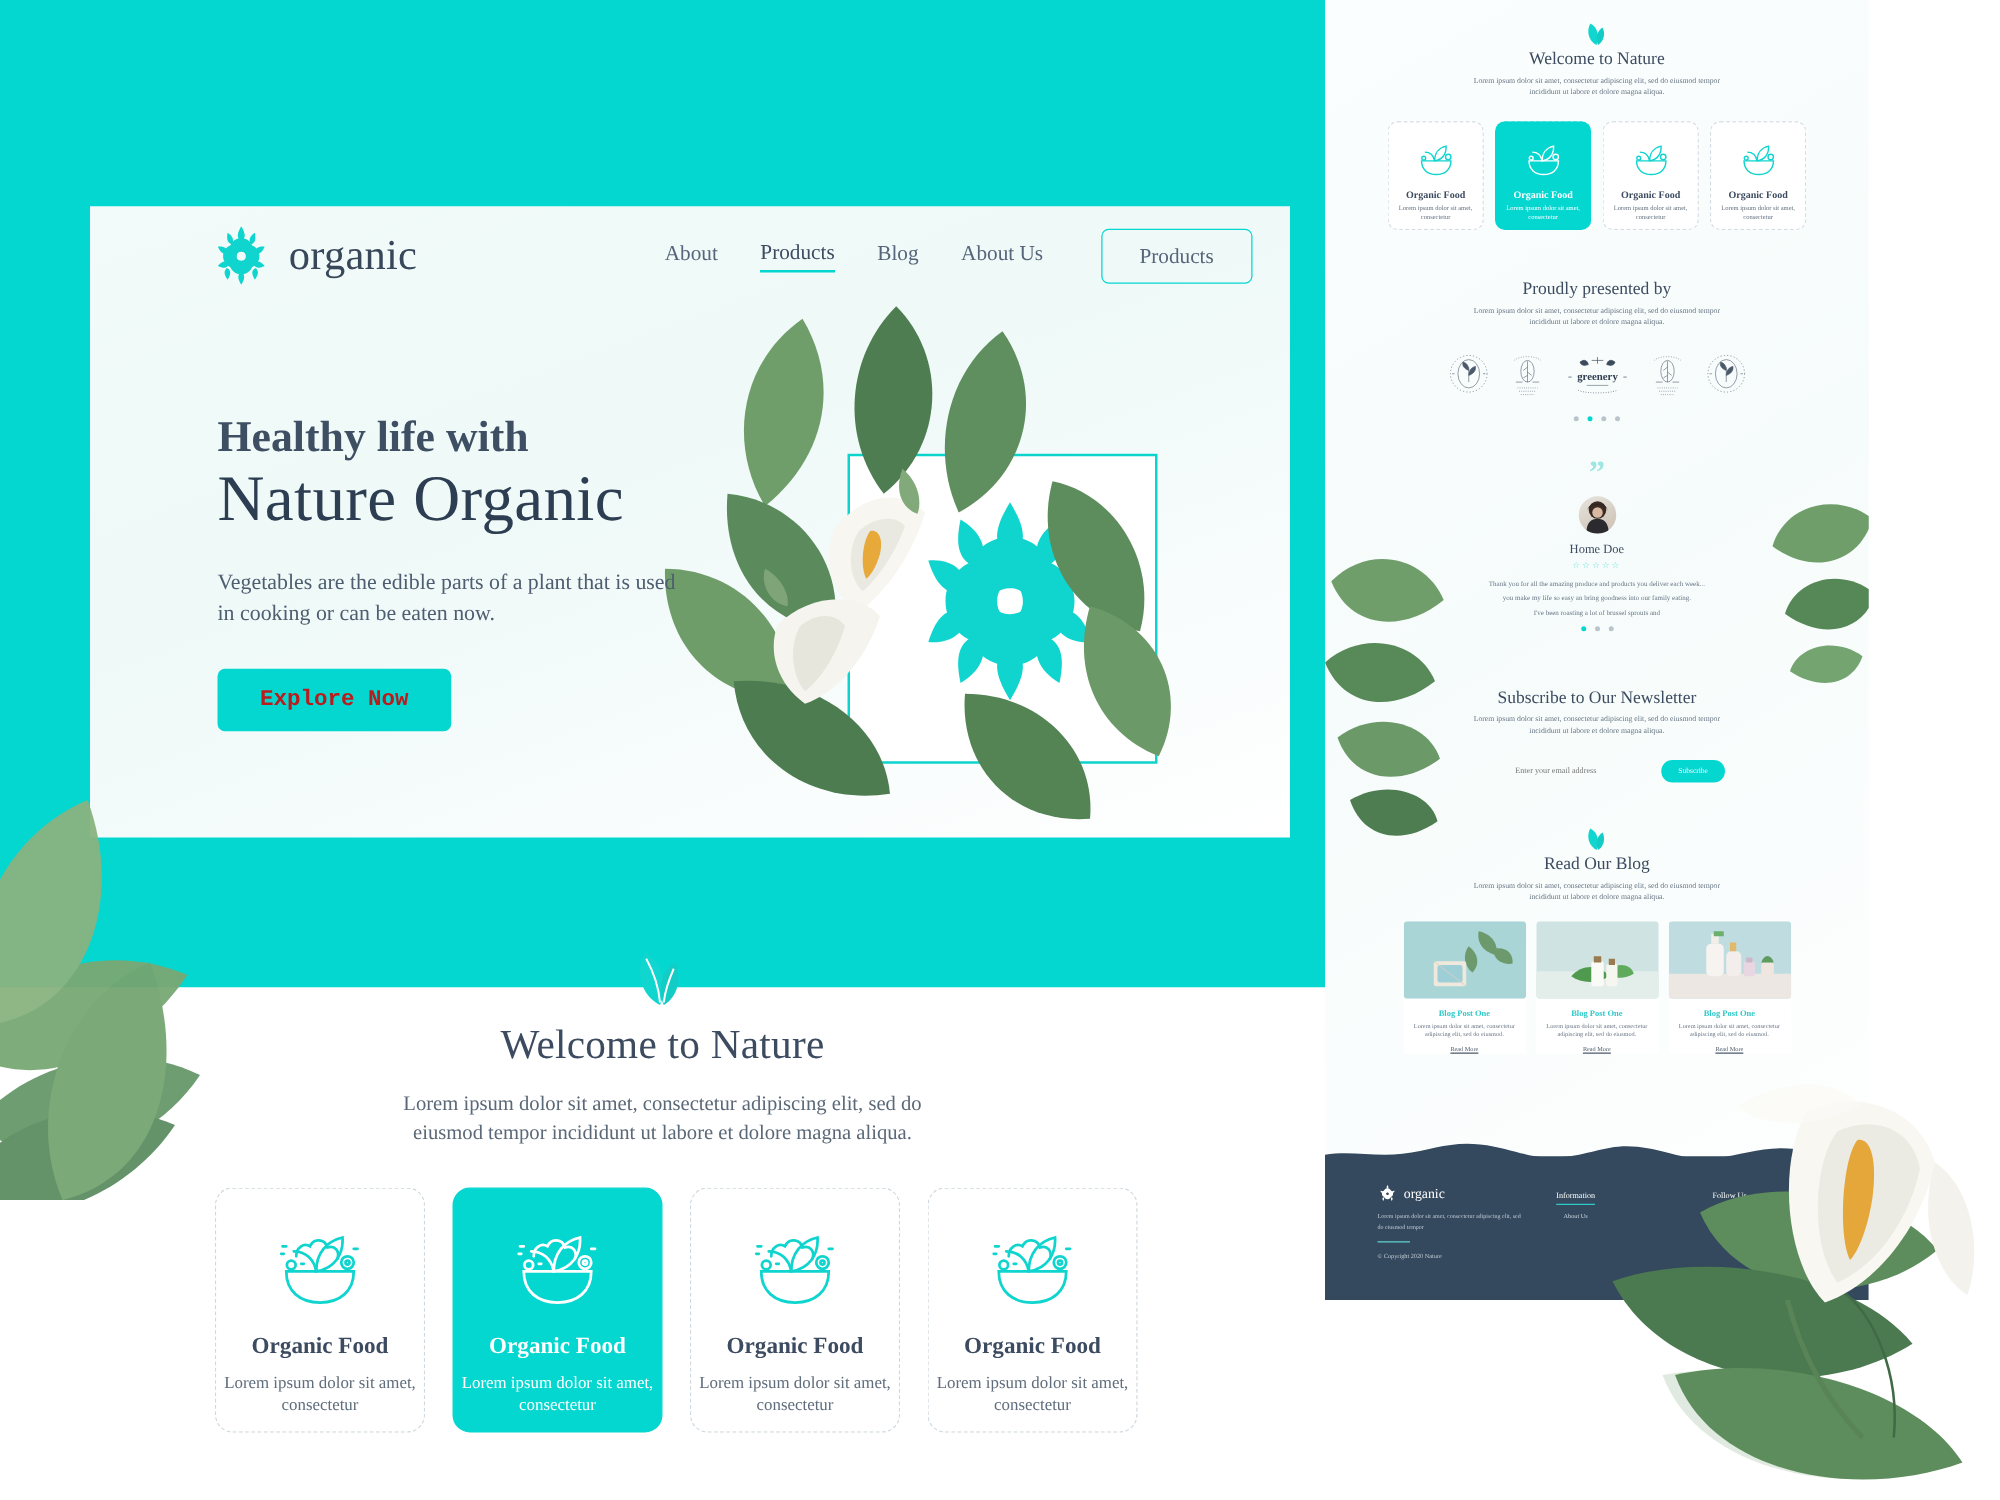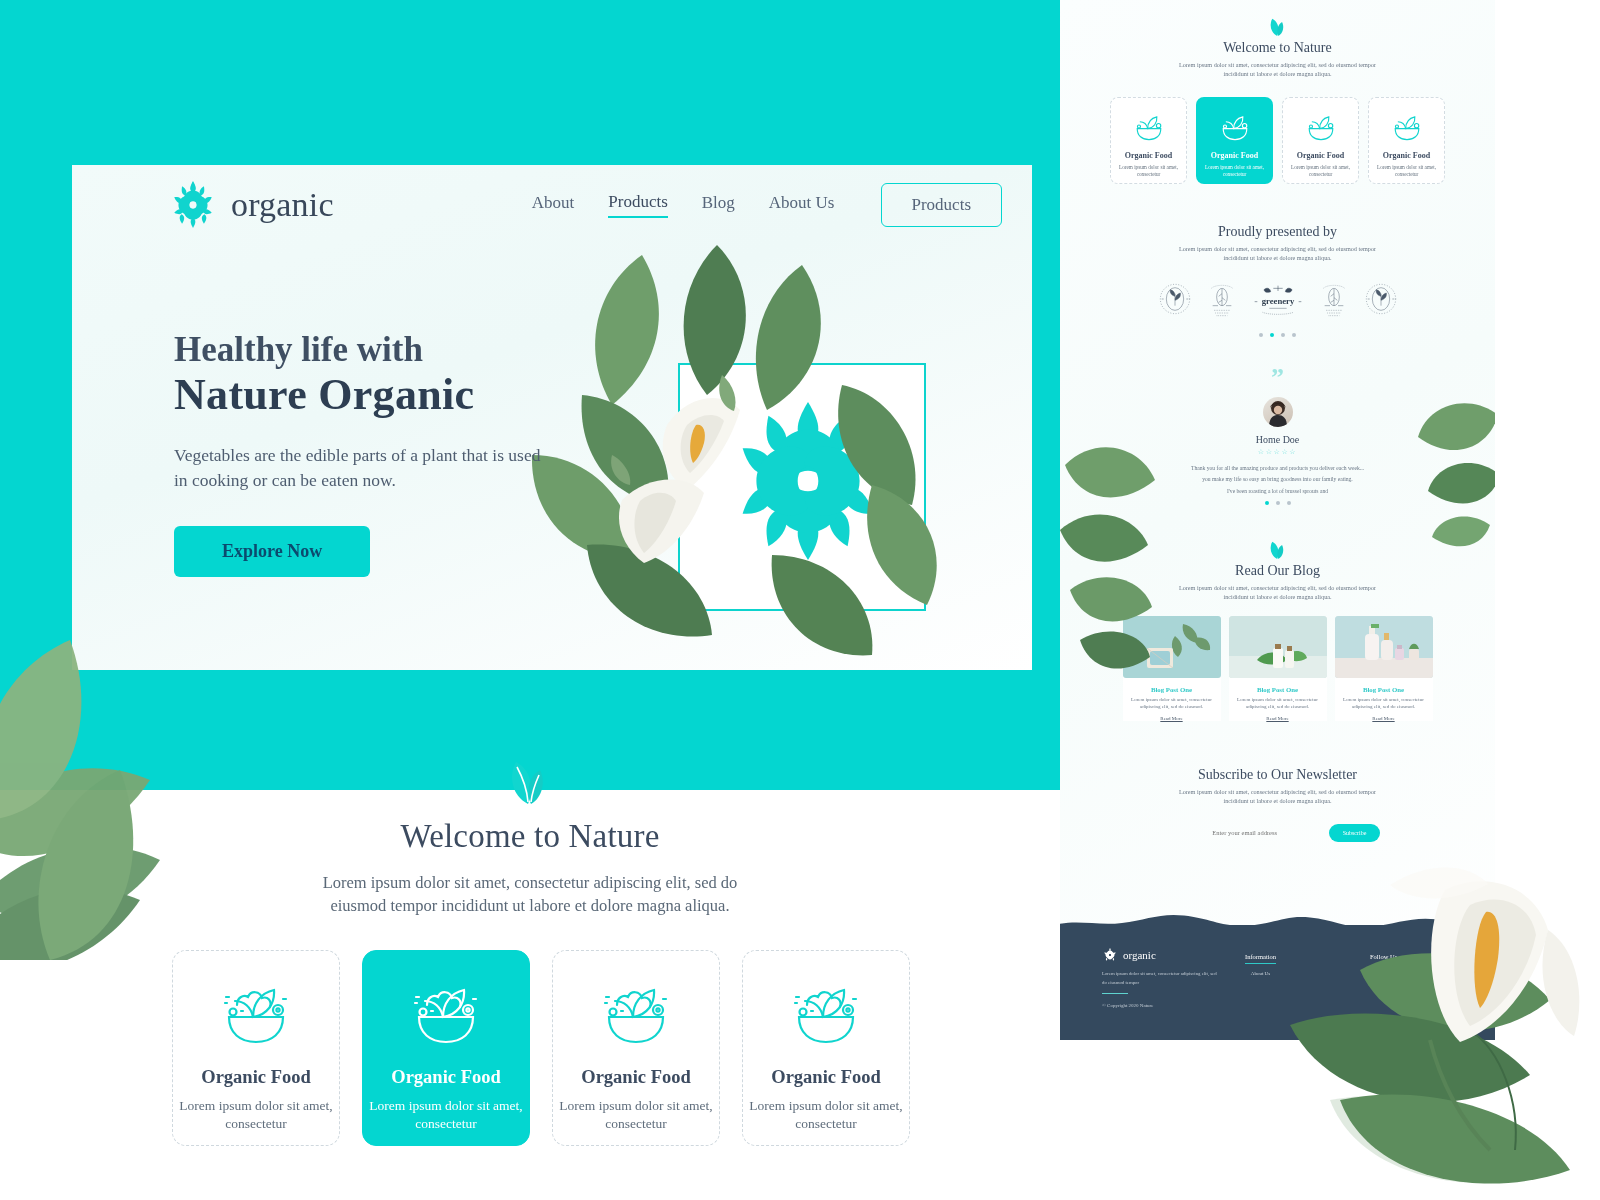--- a/index.html
+++ b/index.html
@@ -48,26 +48,26 @@
   .contact-btn {
     border: 1.5px solid #04d6d0; border-radius: 6px;
     padding: 11px 30px; font-size: 17px; color: #56657a;
     background: transparent; cursor: pointer;
     font-family: "Liberation Serif", serif; margin-left: 12px;
   }
 
   
   .hero-copy { position: absolute; left: 102px; top: 165px; width: 380px; z-index: 6; }
   .hero-l1 { font-size: 35px; color: #3f4f63; line-height: 1.12; font-weight: bold; }
-  .hero-l2 { font-size: 44px; color: #2d3e52; font-weight: 700; line-height: 1.18; letter-spacing:.3px;}
+  .hero-l2 { font-size: 52px; color: #2d3e52; font-weight: 400; line-height: 1.18; letter-spacing:.3px;}
   .hero-sub { margin-top: 22px; font-size: 17.5px; color: #4e5d70; line-height: 1.45; }
   .explore-btn {
-    margin-top: 32px; display: inline-block; background: #04d6d0; color: #0c4a6e;
-    border: none; border-radius: 6px; padding: 15px 48px; font-size: 18px;
-    font-weight: 700; cursor: pointer; font-family: Liberation Serif, serif;
+    margin-top: 32px; display: inline-block; background: #04d6d0; color: #b91c1c;
+    border: none; border-radius: 6px; padding: 15px 34px; font-size: 18px;
+    font-weight: 700; cursor: pointer; font-family: Liberation Mono, monospace;
   }
 
   
   .art-card {
     position: absolute; left: 606px; top: 198px; width: 248px; height: 248px;
     background: #fff; border: 2px solid #0dd3cd; z-index: 3;
   }
   .art-mandala { position: absolute; left: 650px; top: 230px; z-index: 4; }
   .leafart { position: absolute; z-index: 5; pointer-events: none; }
 
@@ -496,20 +496,29 @@
       </div>
       <div class="p-name">Home Doe</div>
       <div class="p-stars">☆☆☆☆☆</div>
       <div class="p-testi">Thank you for all the amazing produce and products you deliver each week...</div>
       <div class="p-testi" style="margin-top:0">you make my life so easy an bring goodness into our family eating.</div>
       <div class="p-testi" style="margin-top:0">I've been roasting a lot of brussel sprouts and</div>
       <div class="p-dots" style="margin-top:4px;">
         <span class="p-dot on"></span>
         <span class="p-dot"></span>
         <span class="p-dot"></span>
+      </div>
+    </div>
+
+    <div class="p-sec" style="margin-top:46px;">
+      <div class="p-title">Subscribe to Our Newsletter</div>
+      <div class="p-desc" style="width:210px;margin:5px auto 0;">Lorem ipsum dolor sit amet, consectetur adipiscing elit, sed do eiusmod tempor incididunt ut labore et dolore magna aliqua.</div>
+      <div class="p-input-row">
+        <input class="p-input" placeholder="Enter your email address" style="">
+        <button class="p-sub-btn">Subscribe</button>
       </div>
     </div>
 
     <div class="p-sec" style="margin-top:36px;">
       <svg class="p-leafmark" width="20" height="18" viewBox="0 0 48 44">
         <path d="M22 44 C6 36 2 16 10 2 C26 10 28 30 22 44Z" fill="#11d6cf"></path>
         <path d="M25 44 C36 38 40 22 34 10 C22 17 20 33 25 44Z" fill="#14ccc6"></path>
       </svg>
       <div class="p-title">Read Our Blog</div>
       <div class="p-desc" style="width:210px;margin:5px auto 0;">Lorem ipsum dolor sit amet, consectetur adipiscing elit, sed do eiusmod tempor incididunt ut labore et dolore magna aliqua.</div>
@@ -559,29 +568,20 @@
               <rect x="74" y="33" width="10" height="11" rx="2" fill="#eee6df"></rect>
               <path d="M74 33 C76 26 82 26 84 33Z" fill="#5f9b5c"></path>
             </svg>
           <div class="p-bt">Blog Post One</div>
           <div class="p-bd">Lorem ipsum dolor sit amet, consectetur adipiscing elit, sed do eiusmod.</div>
           <div class="p-rm">Read More</div>
         </div>
       </div>
     </div>
 
-    <div class="p-sec" style="margin-top:46px;">
-      <div class="p-title">Subscribe to Our Newsletter</div>
-      <div class="p-desc" style="width:210px;margin:5px auto 0;">Lorem ipsum dolor sit amet, consectetur adipiscing elit, sed do eiusmod tempor incididunt ut labore et dolore magna aliqua.</div>
-      <div class="p-input-row">
-        <input class="p-input" placeholder="Enter your email address" style="">
-        <button class="p-sub-btn">Subscribe</button>
-      </div>
-    </div>
-
     <div class="p-footer">
       <svg class="p-footer-top" viewBox="0 0 435 24" preserveAspectRatio="none">
         <path d="M0 24 L0 14 C20 10 40 16 62 13 C86 10 100 2 124 5 C150 8 162 18 188 16 C214 14 226 4 250 7 C276 10 288 20 312 17 C336 14 352 6 376 9 C398 12 416 18 435 15 L435 24Z" fill="#34495e"></path>
       </svg>
       <div class="pf-brand">
         <svg width="16" height="16" viewBox="0 0 100 100">
             <g fill="#ffffff">
               <path d="M50 6 C56 16 56 21 50 26 C44 21 44 16 50 6Z"></path>
               <path d="M86 35 C82 45 77 48 71 45 C71 38 76 34 86 35Z"></path>
               <path d="M71 86 C65 77 66 71 72 68 C77 72 77 78 71 86Z"></path>

